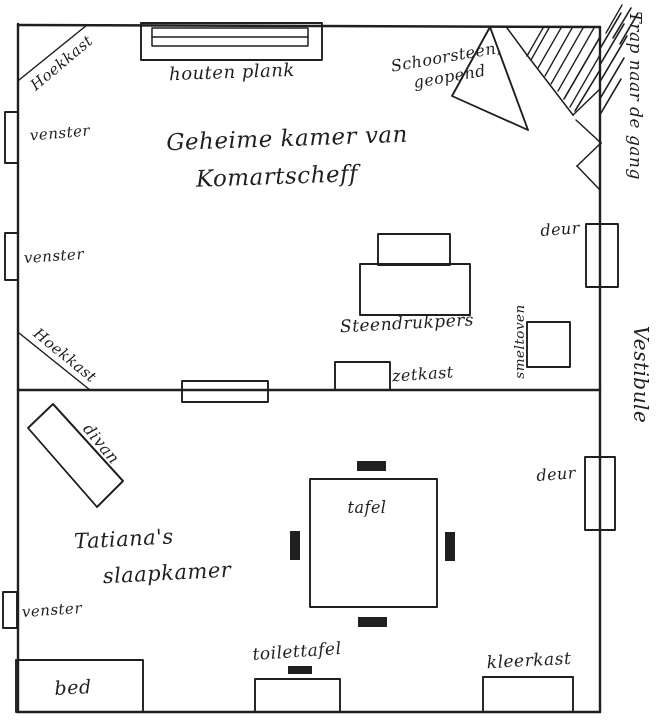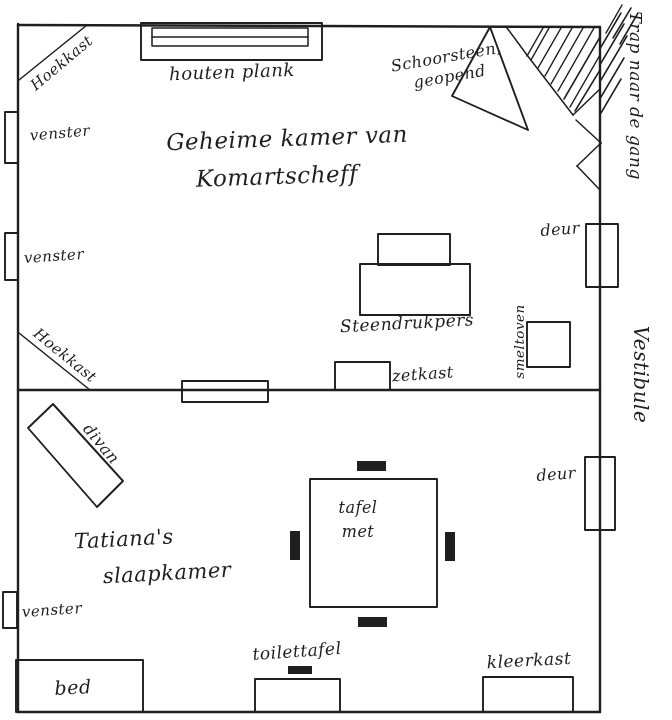--- a/index.html
+++ b/index.html
@@ -122,23 +122,22 @@
   <div class="lbl rtm90" style="left:473px;top:333px;width:92px;font-size:13.5px;">smeltoven</div>
   <div class="lbl" style="left:392px;top:364px;width:75px;font-size:16px;text-align:left;transform:rotate(-4deg);">zetkast</div>
   <div class="lbl" style="left:27px;top:346px;width:75px;font-size:15px;transform:rotate(39deg);">Hoekkast</div>
 
   <div class="lbl" style="left:60px;top:434px;width:82px;font-size:16px;transform:rotate(50deg);">divan</div>
   <div class="lbl" style="left:20px;top:601px;width:64px;font-size:15px;transform:rotate(-4deg);">venster</div>
 
   <div class="lbl" style="left:44px;top:526px;width:160px;font-size:21px;transform:rotate(-3deg);">Tatiana's</div>
   <div class="lbl" style="left:82px;top:560px;width:170px;font-size:21px;transform:rotate(-3deg);">slaapkamer</div>
 
-  <div class="lbl" style="left:295px;top:496px;width:126px;font-size:16px;line-height:1.5;">
+  <div class="lbl" style="left:304px;top:496px;width:126px;font-size:16px;line-height:1.5;">
     <div>tafel</div>
-    <div>met</div>
   </div>
 
   <div class="lbl" style="left:496px;top:466px;width:80px;font-size:16px;text-align:right;transform:rotate(-4deg);">deur</div>
   <div class="lbl" style="left:34px;top:676px;width:78px;font-size:19px;transform:rotate(-3deg);">bed</div>
   <div class="lbl" style="left:238px;top:641px;width:118px;font-size:17px;transform:rotate(-4deg);">toilettafel</div>
   <div class="lbl" style="left:468px;top:650px;width:122px;font-size:17px;transform:rotate(-3deg);">kleerkast</div>
 
 </div>
 
 </body></html>

